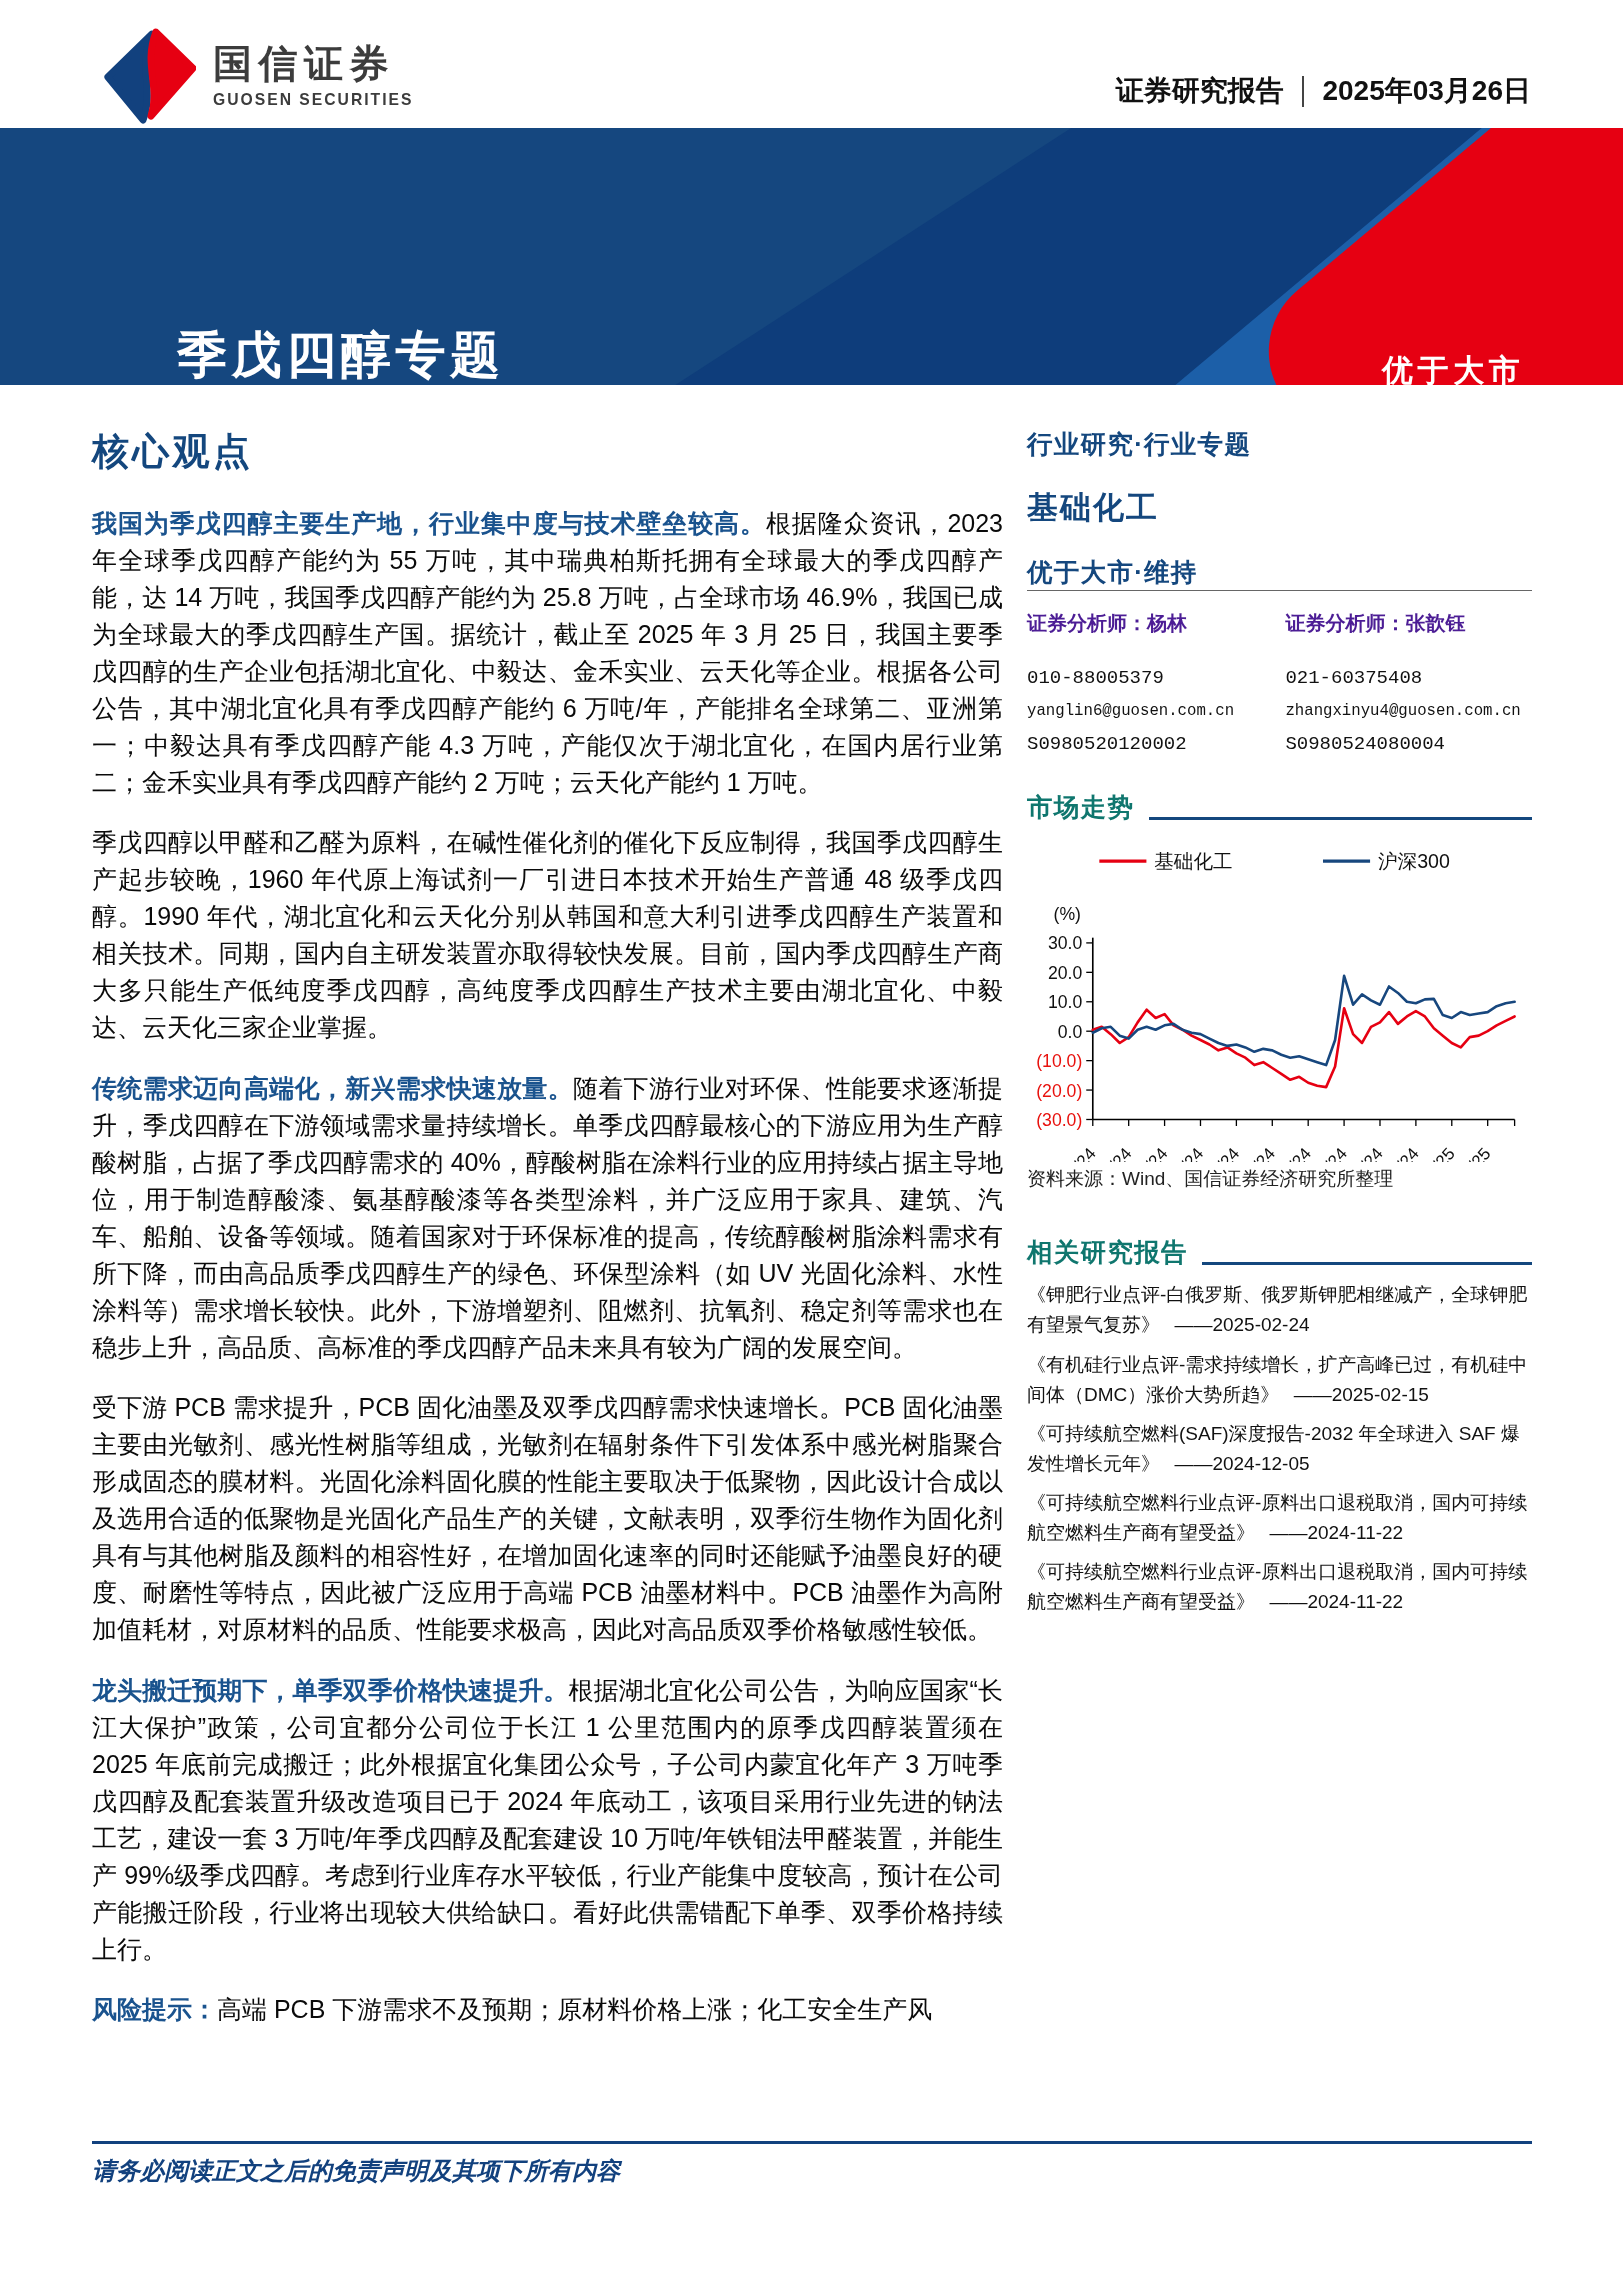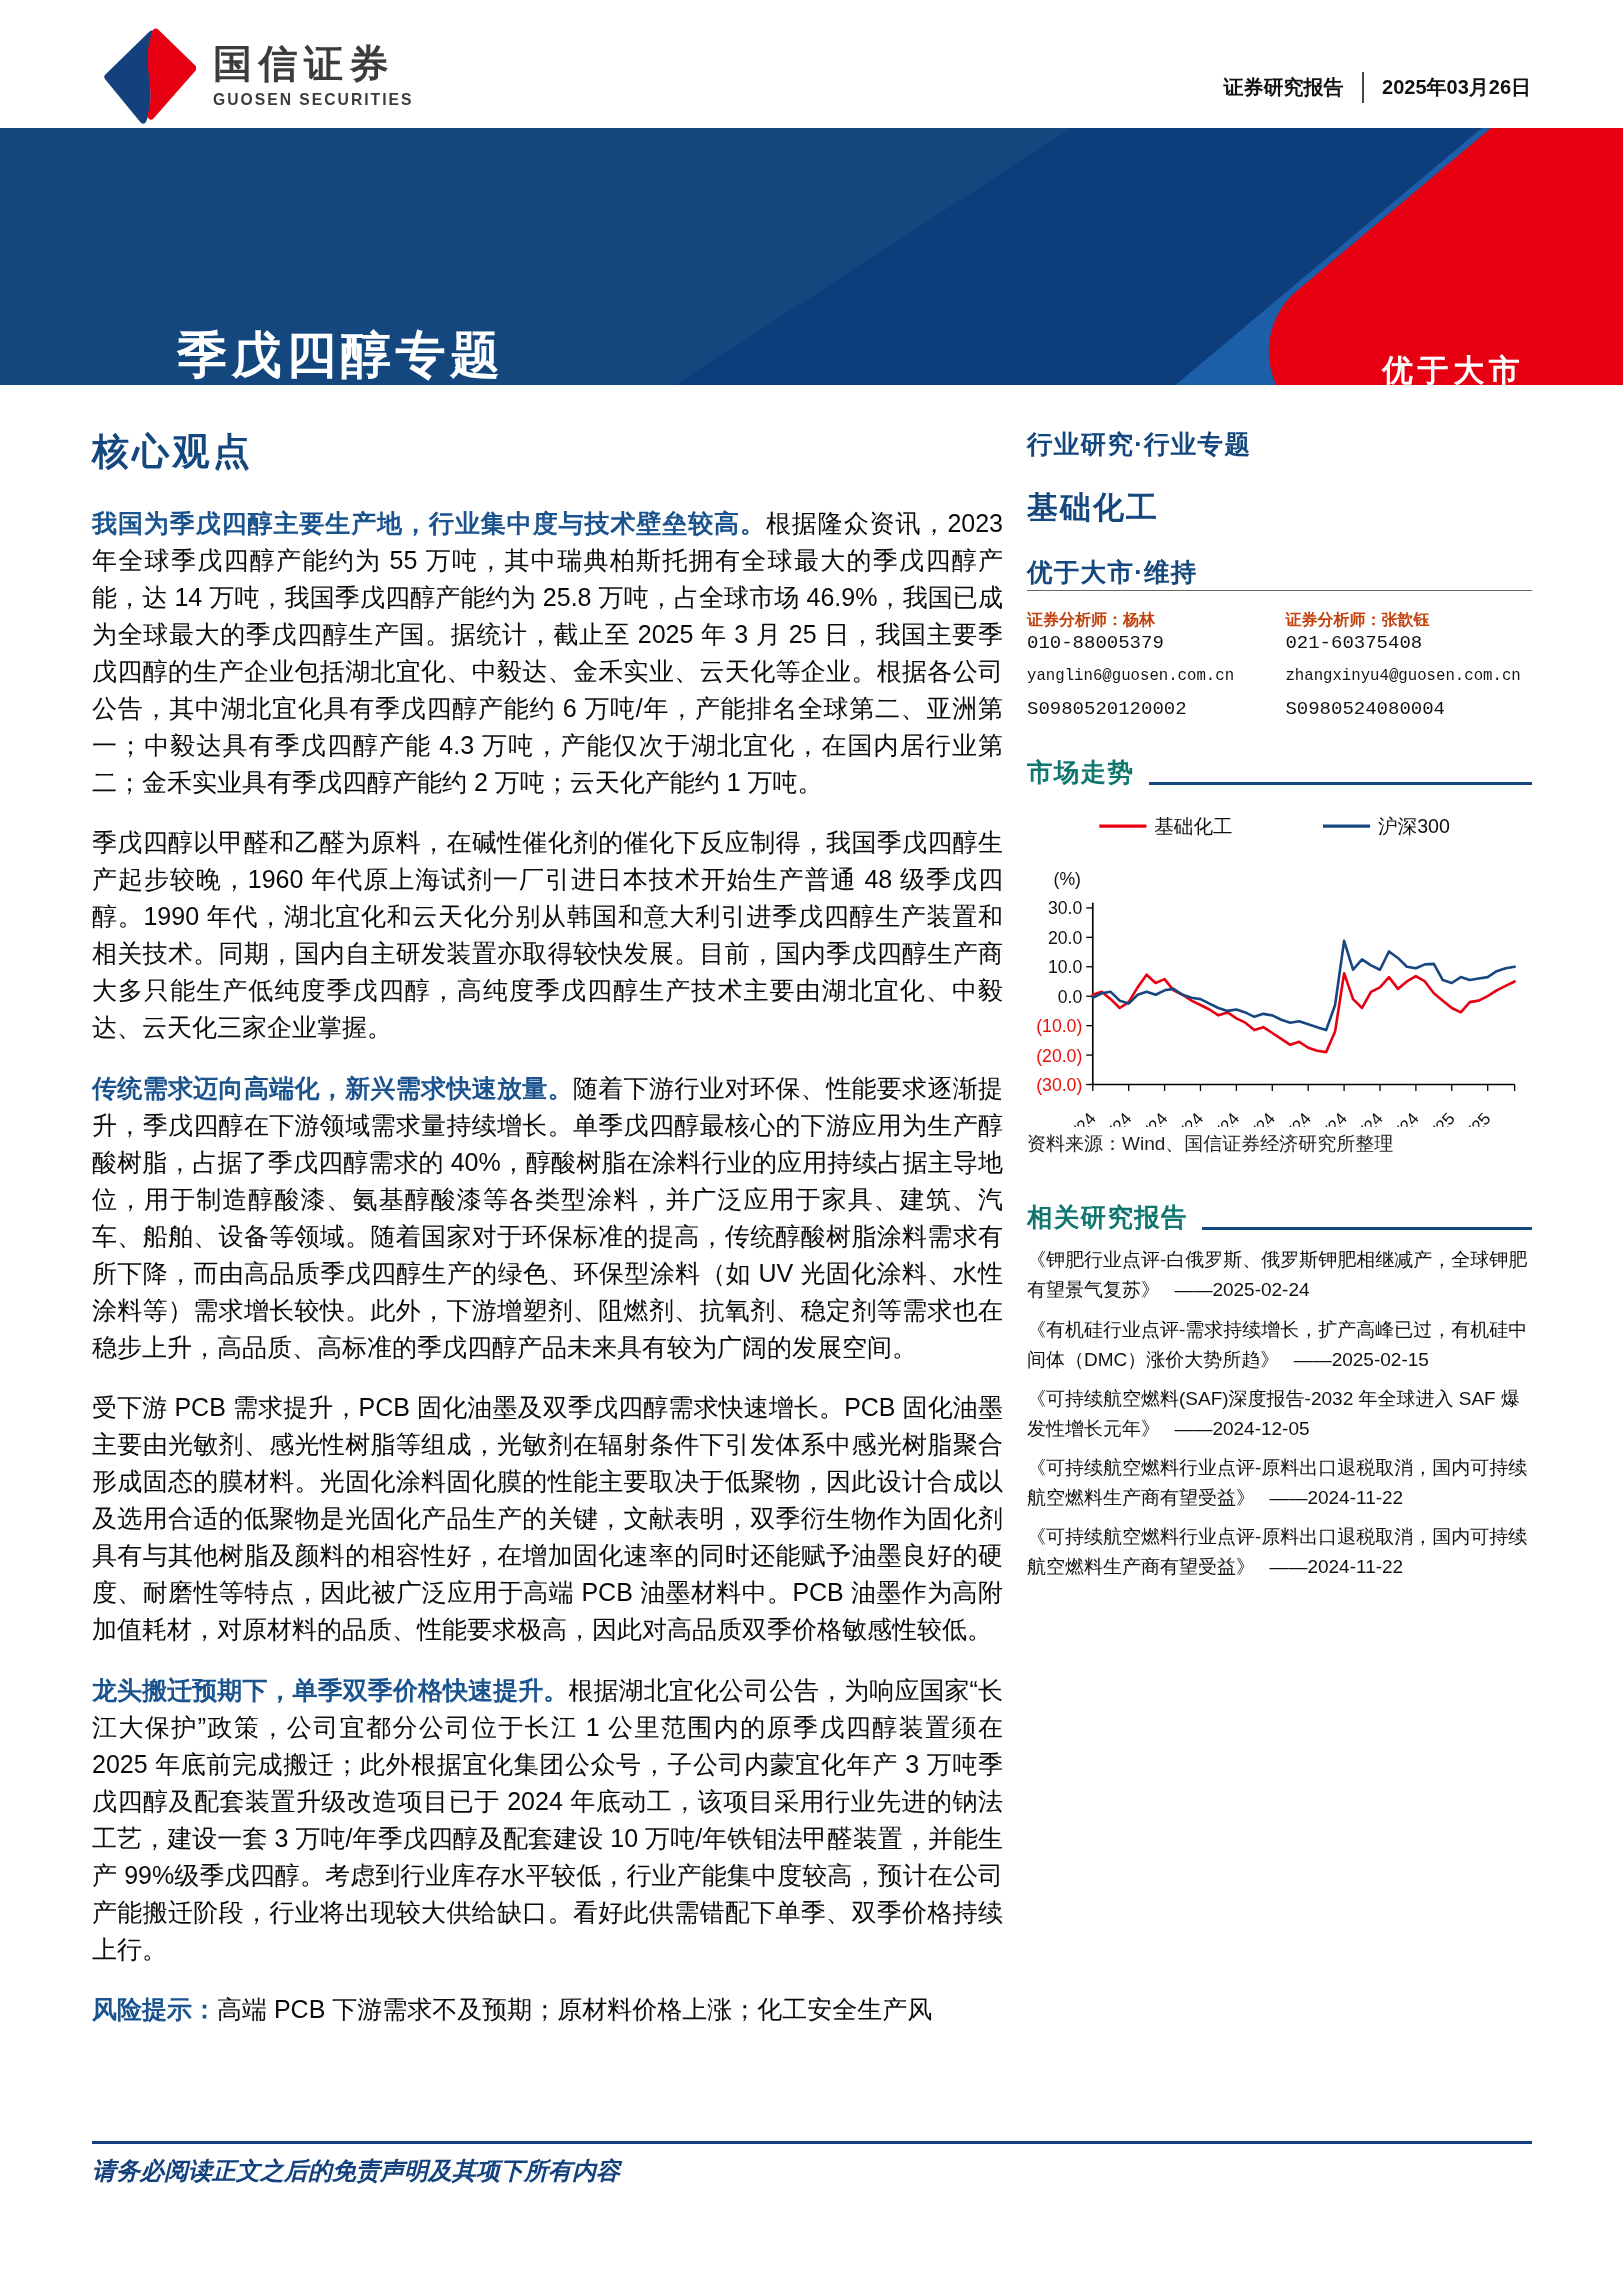--- a/index.html
+++ b/index.html
@@ -5,21 +5,21 @@
   html,body{margin:0;padding:0;background:#e8e8e8;}
   .page{position:relative;width:1623px;height:2295px;background:#ffffff;
         font-family:"Liberation Sans",sans-serif;overflow:hidden;}
 
   
   .logo{position:absolute;left:98px;top:27.5px;display:flex;align-items:center;gap:17px;}
   .logo-icon{width:98px;height:98px;}
   .logo-cn{font-size:39px;font-weight:bold;color:#3c3c3c;letter-spacing:6.5px;line-height:1;}
   .logo-en{font-size:15.7px;color:#3c3c3c;letter-spacing:2px;margin-top:7.9px;font-weight:bold;}
   .header-right{position:absolute;top:72px;right:92px;display:flex;align-items:center;gap:18.3px;
-                font-size:20px;font-weight:bold;color:#111;}
+                font-size:28px;font-weight:bold;color:#111;}
   .header-divider{width:2px;height:31px;background:#444;}
 
   
   .banner{position:absolute;left:0;top:128px;width:1623px;height:257px;background:#0e3d7b;overflow:hidden;}
   .banner .shape{position:absolute;}
   .b-light{left:-229px;top:-510px;width:1963px;height:654px;background:#15477f;transform:rotate(-33deg);}
   .b-blue{left:949px;top:79px;width:982px;height:288px;border-radius:72px;background:#1c5fa8;transform:rotate(-40deg);}
   .b-darkred{left:1453px;top:79px;width:523px;height:458px;border-radius:39px;background:#8e2330;transform:rotate(-40deg);}
   .b-red{left:1296px;top:10.5px;width:497px;height:366px;border-radius:79px;background:#e60012;transform:rotate(-40deg);}
   .banner-title{position:absolute;left:177px;top:194px;font-size:50px;font-weight:bold;color:#fff;letter-spacing:4.6px;}
@@ -32,21 +32,21 @@
   .lead{color:#1a538e;font-weight:bold;}
 
   
   .side-col{position:absolute;left:1027px;top:427px;width:505px;}
   .side-cat{font-size:25.5px;font-weight:bold;color:#14477e;letter-spacing:1.3px;margin-bottom:25px;}
   .side-industry{font-size:31px;font-weight:bold;color:#14477e;letter-spacing:2px;margin-bottom:26px;}
   .side-rating{font-size:25.5px;font-weight:bold;color:#14477e;letter-spacing:1.3px;}
   .side-hr{width:100%;height:1.3px;background:#666;margin-bottom:18.3px;}
   .analysts{display:flex;gap:11.8px;margin-bottom:22px;}
   .analyst{width:252px;}
-  .analyst .a-title{font-size:16px;font-weight:bold;color:#c2410c;margin-bottom:1px;}
+  .analyst .a-title{font-size:20px;font-weight:bold;color:#4c1d95;margin-bottom:30px;}
   .analyst .a-phone,.analyst .a-cert{font-family:"Liberation Mono",monospace;font-size:19px;color:#111;margin-bottom:13px;}
   .analyst .a-email{font-family:"Liberation Mono",monospace;font-size:15.7px;color:#111;margin-bottom:13px;}
   .rule-head{display:flex;align-items:flex-end;gap:14.4px;margin-bottom:10.5px;}
   .rule-head .t{font-size:25.5px;font-weight:bold;color:#0f766e;letter-spacing:1.3px;white-space:nowrap;}
   .rule-head .rule{flex:1;height:3.3px;background:#14477e;margin-bottom:4.6px;}
   .chart-box{width:505px;height:327px;}
   .source-note{font-size:19px;color:#222;margin:3.9px 0 43px 0;}
   .reports p{font-size:19px;line-height:30px;color:#111;margin:0 0 9.2px 0;text-align:left;}
   .reports .rdate{margin-left:14.4px;}
 

